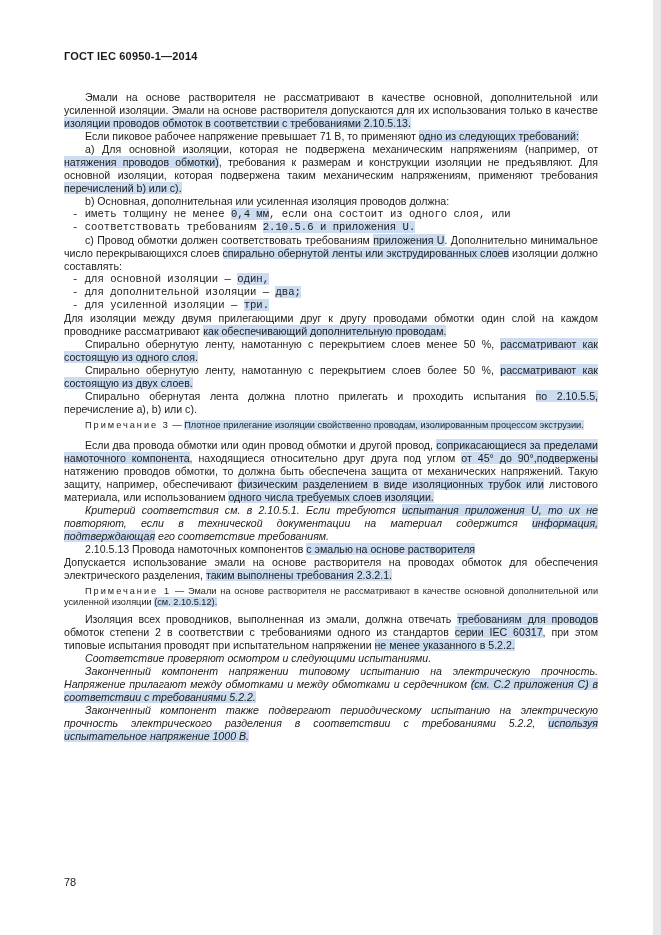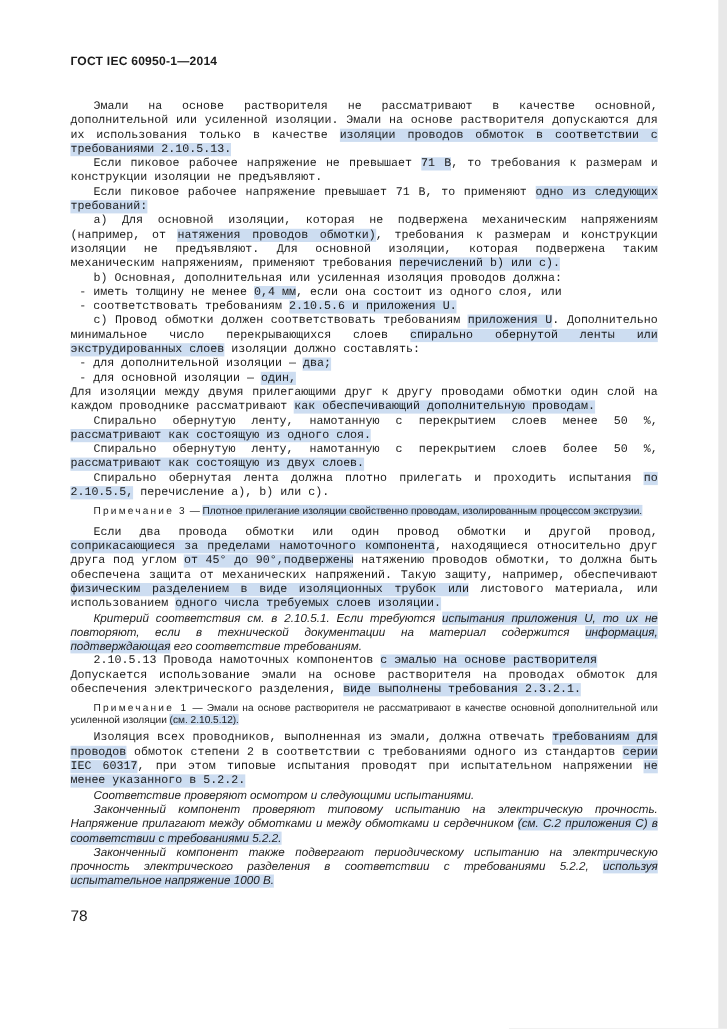--- a/index.html
+++ b/index.html
@@ -28,71 +28,71 @@
   .content {
     position: absolute;
     top: 91px;
     left: 64px;
     width: 534px;
     font-size: 10.6px;
     line-height: 13px;
     text-align: justify;
   }
   .block { margin: 0; }
-  .block.body { text-indent: 21px; font-family: Liberation Mono, monospace; }
+  .block.body { text-indent: 21px; }
   .block.body.flush { text-indent: 0; }
   .block.list { text-indent: 0; padding-left: 8px; font-family: Liberation Mono, monospace; }
   .block.italic { font-style: italic; text-indent: 21px; }
   .block.note {
     font-size: 9.2px;
     line-height: 11.6px;
     margin: 4px 0;
     text-indent: 21px;
   }
   .block.gap { margin-top: 7px; }
   .hl { background: #cdddf1; }
   .sp { letter-spacing: 2px; }
   .footer {
     position: absolute;
-    top: 824px;
+    top: 876px;
     left: 64px;
-    font-size: 14px;
+    font-size: 11px;
   }
 </style>
 </head>
 <body>
 
 <div class="page">
   <div class="header">
     <span>ГОСТ IEC 60950-1—2014</span>
   </div>
 
   <div class="content">
       <p class="block body"><span>Эмали на основе растворителя не рассматривают в качестве основной, дополнительной или усиленной изоляции. Эмали на основе растворителя допускаются для их использования только в качестве </span><span class="hl">изоляции проводов обмоток в соответствии с требованиями 2.10.5.13.</span></p>
-      <p class="block body"><span>Если пиковое рабочее напряжение не превышает </span><span class="hl">71 В</span><span>, то требования к размерам и конструкции изоляции не предъявляют.</span></p>
       <p class="block body"><span>Если пиковое рабочее напряжение превышает 71 В, то применяют </span><span class="hl">одно из следующих требований:</span></p>
       <p class="block body"><span>a) Для основной изоляции, которая не подвержена механическим напряжениям (например, от </span><span class="hl">натяжения проводов обмотки)</span><span>, требования к размерам и конструкции изоляции не предъявляют. Для основной изоляции, которая подвержена таким механическим напряжениям, применяют требования </span><span class="hl">перечислений b) или c).</span></p>
       <p class="block body"><span>b) Основная, дополнительная или усиленная изоляция проводов должна:</span></p>
       <p class="block list"><span>- иметь толщину не менее </span><span class="hl">0,4 мм</span><span>, если она состоит из одного слоя, или</span></p>
       <p class="block list"><span>- соответствовать требованиям </span><span class="hl">2.10.5.6 и приложения U.</span></p>
       <p class="block body"><span>c) Провод обмотки должен соответствовать требованиям </span><span class="hl">приложения U</span><span>. Дополнительно минимальное число перекрывающихся слоев </span><span class="hl">спирально обернутой ленты или экструдированных слоев</span><span> изоляции должно составлять:</span></p>
+      <p class="block list"><span>- для основной изоляции — </span><span class="hl">один,</span></p>
       <p class="block list"><span>- для дополнительной изоляции — </span><span class="hl">два;</span></p>
-      <p class="block list"><span>- для основной изоляции — </span><span class="hl">один,</span></p>
+      <p class="block list"><span>- для усиленной изоляции — </span><span class="hl">три.</span></p>
       <p class="block body flush"><span>Для изоляции между двумя прилегающими друг к другу проводами обмотки один слой на каждом проводнике рассматривают </span><span class="hl">как обеспечивающий дополнительную проводам.</span></p>
       <p class="block body"><span>Спирально обернутую ленту, намотанную с перекрытием слоев менее 50 %, </span><span class="hl">рассматривают как состоящую из одного слоя.</span></p>
       <p class="block body"><span>Спирально обернутую ленту, намотанную с перекрытием слоев более 50 %, </span><span class="hl">рассматривают как состоящую из двух слоев.</span></p>
       <p class="block body"><span>Спирально обернутая лента должна плотно прилегать и проходить испытания </span><span class="hl">по 2.10.5.5,</span><span> перечисление a), b) или c).</span></p>
       <p class="block note"><span class="sp">Примечание 3</span><span> — </span><span class="hl">Плотное прилегание изоляции свойственно проводам, изолированным процессом экструзии.</span></p>
       <p class="block body gap"><span>Если два провода обмотки или один провод обмотки и другой провод, </span><span class="hl">соприкасающиеся за пределами намоточного компонента</span><span>, находящиеся относительно друг друга под углом </span><span class="hl">от 45° до 90°,подвержены</span><span> натяжению проводов обмотки, то должна быть обеспечена защита от механических напряжений. Такую защиту, например, обеспечивают </span><span class="hl">физическим разделением в виде изоляционных трубок или</span><span> листового материала, или использованием </span><span class="hl">одного числа требуемых слоев изоляции.</span></p>
       <p class="block italic"><span>Критерий соответствия см. в 2.10.5.1. Если требуются </span><span class="hl">испытания приложения U, то их не</span><span> повторяют, если в технической документации на материал содержится </span><span class="hl">информация, подтверждающая</span><span> его соответствие требованиям.</span></p>
       <p class="block body"><span>2.10.5.13 Провода намоточных компонентов </span><span class="hl">с эмалью на основе растворителя</span></p>
-      <p class="block body flush"><span>Допускается использование эмали на основе растворителя на проводах обмоток для обеспечения электрического разделения, </span><span class="hl">виде выполнены требования 2.3.2.1.</span></p>
+      <p class="block body flush"><span>Допускается использование эмали на основе растворителя на проводах обмоток для обеспечения электрического разделения, </span><span class="hl">таким выполнены требования 2.3.2.1.</span></p>
       <p class="block note"><span class="sp">Примечание 1</span><span> — Эмали на основе растворителя не рассматривают в качестве основной дополнительной или усиленной изоляции </span><span class="hl">(см. 2.10.5.12).</span></p>
       <p class="block body"><span>Изоляция всех проводников, выполненная из эмали, должна отвечать </span><span class="hl">требованиям для проводов</span><span> обмоток степени 2 в соответствии с требованиями одного из стандартов </span><span class="hl">серии IEC 60317</span><span>, при этом типовые испытания проводят при испытательном напряжении </span><span class="hl">не менее указанного в 5.2.2.</span></p>
       <p class="block italic"><span>Соответствие проверяют осмотром и следующими испытаниями.</span></p>
-      <p class="block italic"><span>Законченный компонент проверяют типовому испытанию на электрическую прочность. Напряжение прилагают между обмотками и между обмотками и сердечником </span><span class="hl">(см. С.2 приложения С) в соответствии с требованиями 5.2.2.</span></p>
+      <p class="block italic"><span>Законченный компонент напряжении типовому испытанию на электрическую прочность. Напряжение прилагают между обмотками и между обмотками и сердечником </span><span class="hl">(см. С.2 приложения С) в соответствии с требованиями 5.2.2.</span></p>
       <p class="block italic"><span>Законченный компонент также подвергают периодическому испытанию на электрическую прочность электрического разделения в соответствии с требованиями 5.2.2, </span><span class="hl">используя испытательное напряжение 1000 В.</span></p>
     </div>
 
   <div class="footer">
     <span>78</span>
   </div>
 </div>
 
 </body></html>

